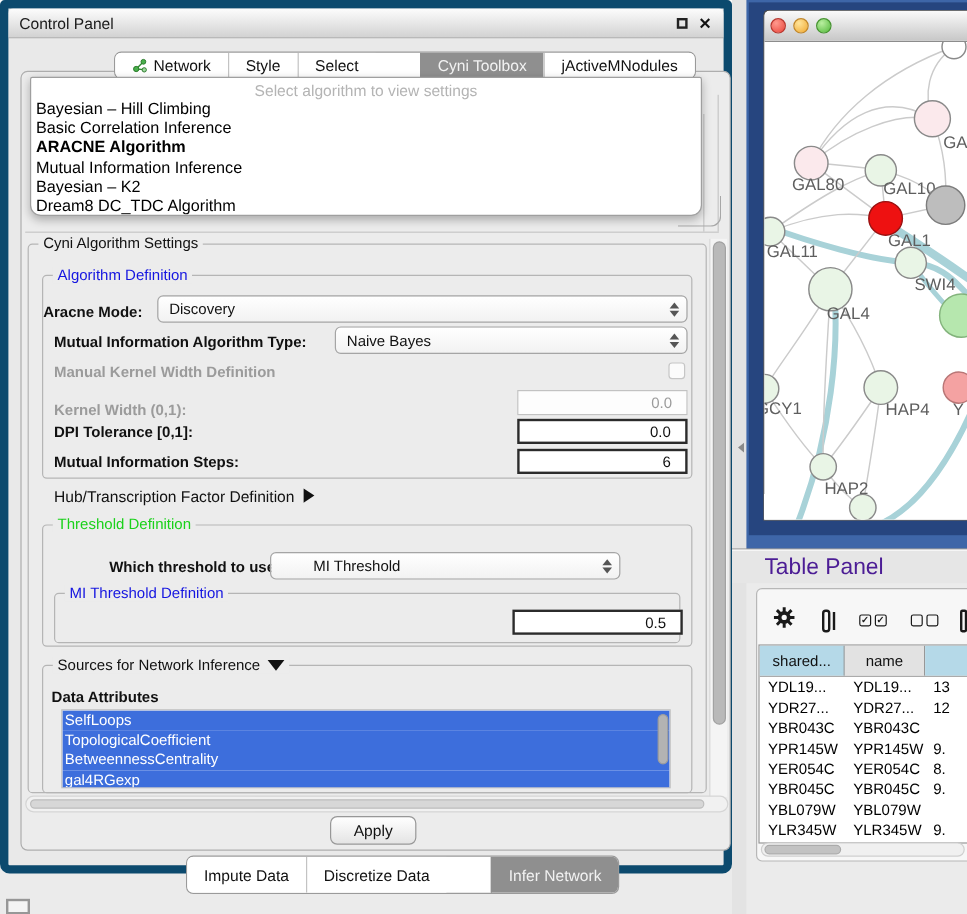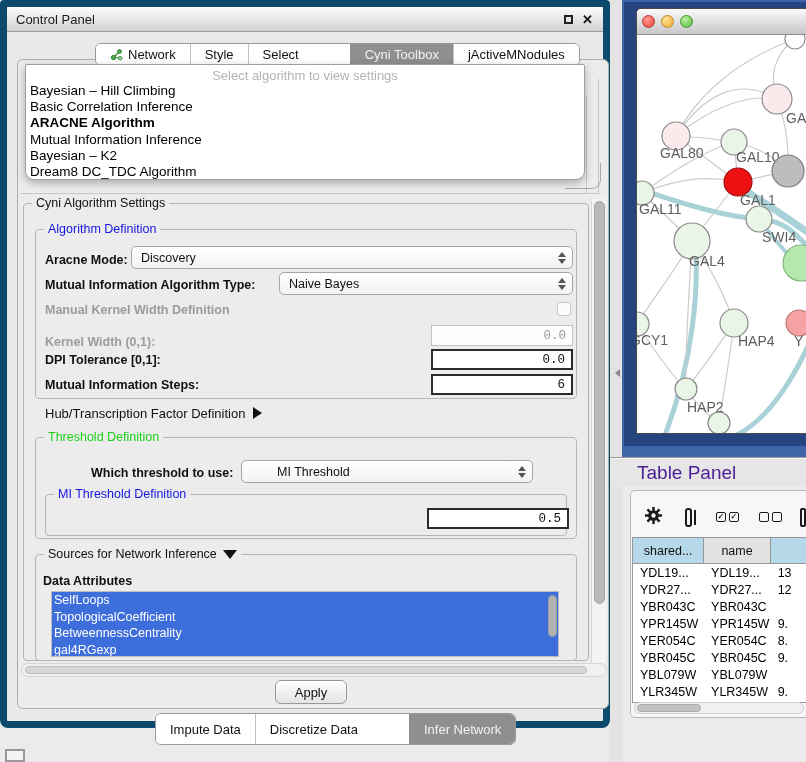--- a/index.html
+++ b/index.html
@@ -57,21 +57,21 @@
   .lbl.dis { color:#9b9b9b; }
 
   .combo { position:absolute; background:linear-gradient(#ffffff,#f2f2f2); border:1px solid #a5a5a5;
     border-radius:5px; display:flex; align-items:center; padding-left:9px; font-size:12.5px; color:#111; }
   .combo .arrs { position:absolute; right:6px; top:0; bottom:0; display:flex; flex-direction:column;
     justify-content:center; gap:2px; }
   .arr-up { width:0; height:0; border-left:4px solid transparent; border-right:4px solid transparent; border-bottom:5px solid #555; }
   .arr-dn { width:0; height:0; border-left:4px solid transparent; border-right:4px solid transparent; border-top:5px solid #555; }
 
   .field { position:absolute; background:#fff; border:2px solid #2b2b2b; font-size:12.5px; color:#111;
-    display:flex; align-items:center; justify-content:flex-end; padding:0 6px;font-family:Liberation Mono, monospace; }
+    display:flex; align-items:center; justify-content:flex-end; padding:0 12px; }
   .field.dis { border:1px solid #c2c2c2; color:#9b9b9b; background:#fdfdfd; }
 
   .chk { position:absolute; width:14px; height:14px; border:1px solid #c6c6c6; border-radius:3px; background:#fbfbfb; }
 
   .tri-right { display:inline-block; width:0; height:0; border-top:6px solid transparent;
     border-bottom:6px solid transparent; border-left:9px solid #111; margin-left:8px; vertical-align:-1px; }
   .tri-down { display:inline-block; width:0; height:0; border-left:7px solid transparent;
     border-right:7px solid transparent; border-top:9px solid #111; margin-left:6px; vertical-align:-1px; }
 
   
@@ -215,21 +215,21 @@
         </div>
     </div>
 
     <div class="group" style="left:16px;top:196px;width:566px;height:458px;">
       <span class="gt">Cyni Algorithm Settings</span>
     </div>
 
     <div class="group" style="left:28px;top:222px;width:542px;height:170px;">
       <span class="gt blue">Algorithm Definition</span>
     </div>
-    <span class="lbl" style="left:38px;top:246px;text-align:right;">Aracne Mode:</span>
+    <span class="lbl" style="left:29px;top:246px;text-align:right;">Aracne Mode:</span>
     <div class="combo" style="left:124px;top:239px;width:442px;height:23px;">
       <span>Discovery</span>
       <span class="arrs">
           <span class="arr-up"></span>
           <span class="arr-dn"></span>
         </span>
     </div>
     <span class="lbl" style="left:38px;top:271px;">Mutual Information Algorithm Type:</span>
     <div class="combo" style="left:272px;top:265px;width:294px;height:23px;">
       <span>Naive Bayes</span>
@@ -254,21 +254,21 @@
     </div>
 
     <span class="lbl" style="left:38px;top:399px;font-weight:normal;font-size:13px;">
       <span>Hub/Transcription Factor Definition</span><span class="tri-right"></span>
     </span>
 
     <div class="group" style="left:28px;top:430px;width:542px;height:102px;">
       <span class="gt green">Threshold Definition</span>
     </div>
     <span class="lbl" style="left:84px;top:459px;">Which threshold to use:</span>
-    <div class="combo" style="left:234px;top:453px;width:292px;height:23px;padding-left:35px;">
+    <div class="combo" style="left:218px;top:453px;width:292px;height:23px;padding-left:35px;">
       <span>MI Threshold</span>
       <span class="arrs">
           <span class="arr-up"></span>
           <span class="arr-dn"></span>
         </span>
     </div>
     <div class="group" style="left:38px;top:487px;width:522px;height:42px;">
       <span class="gt blue">MI Threshold Definition</span>
     </div>
     <div class="field" style="left:420px;top:501px;width:142px;height:21px;">

